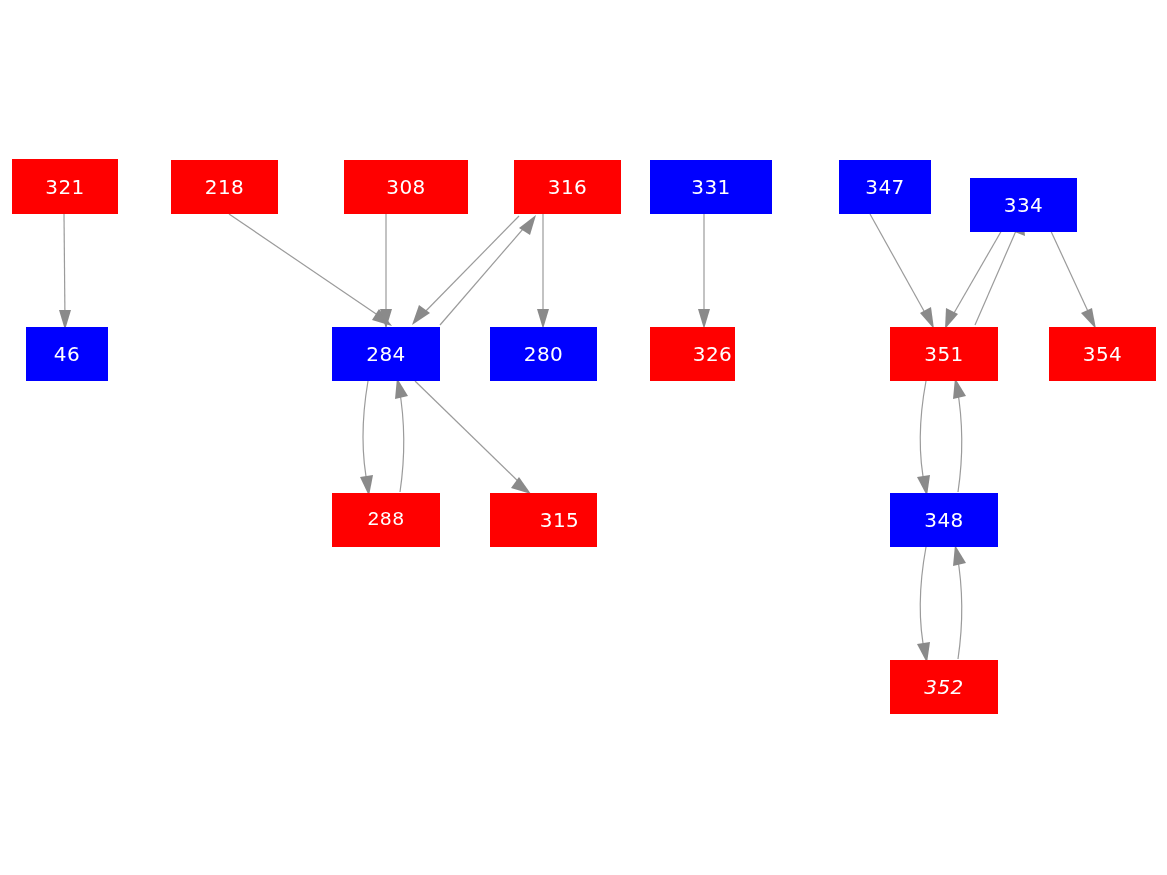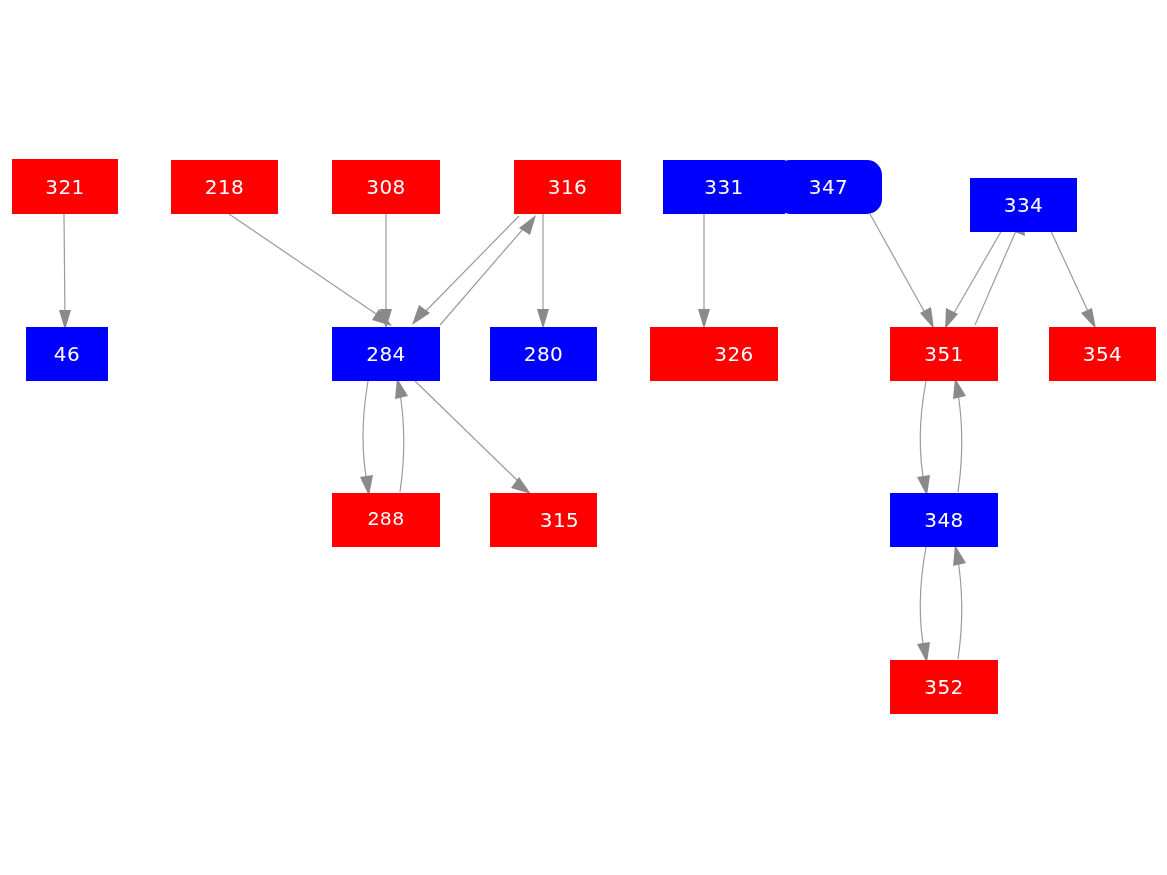--- a/index.html
+++ b/index.html
@@ -126,30 +126,30 @@
       </g>
       <g>
         <path class="edge-path" d="M 958,659 Q 966,605 957,554"></path>
         <polygon class="edge-head" points="955,545 966,563 953,566"></polygon>
       </g>
     </svg>
 
   <div id="node-layer">
       <div class="graph-node red" style="left: 12px; top: 159px; width: 106px; height: 55px;">321</div>
       <div class="graph-node red" style="left: 171px; top: 160px; width: 107px; height: 54px;">218</div>
-      <div class="graph-node red" style="left: 332px; top: 160px; width: 108px; height: 54px;">308</div>
+      <div class="graph-node red" style="left: 344px; top: 160px; width: 124px; height: 54px;">308</div>
       <div class="graph-node red" style="left: 490px; top: 160px; width: 107px; height: 54px; margin-left: 24px;">316</div>
-      <div class="graph-node blue" style="left: 650px; top: 160px; width: 122px; height: 54px; margin-left: 13px;">331</div>
-      <div class="graph-node blue" style="left: 775px; top: 160px; width: 107px; height: 54px; border-radius: 15px;">347</div>
+      <div class="graph-node blue" style="left: 650px; top: 160px; width: 122px; height: 54px;">331</div>
+      <div class="graph-node blue" style="left: 839px; top: 160px; width: 92px; height: 54px;">347</div>
       <div class="graph-node blue" style="left: 970px; top: 160px; width: 107px; height: 54px; margin-top: 18px;">334</div>
       <div class="graph-node blue" style="left: 26px; top: 327px; width: 82px; height: 54px;">46</div>
       <div class="graph-node blue" style="left: 332px; top: 327px; width: 108px; height: 54px;">284</div>
       <div class="graph-node blue" style="left: 490px; top: 327px; width: 107px; height: 54px;">280</div>
-      <div class="graph-node red" style="left: 650px; top: 327px; width: 128px; height: 54px; padding-left: 40px;">326</div>
+      <div class="graph-node red" style="left: 650px; top: 327px; width: 85px; height: 54px; padding-left: 40px;">326</div>
       <div class="graph-node red" style="left: 890px; top: 327px; width: 108px; height: 54px;">351</div>
       <div class="graph-node red" style="left: 1049px; top: 327px; width: 107px; height: 54px;">354</div>
       <div class="graph-node red" style="left: 332px; top: 493px; width: 108px; height: 54px; font-family: Liberation Mono, monospace;">288</div>
       <div class="graph-node red" style="left: 490px; top: 493px; width: 107px; height: 54px; padding-left: 32px;">315</div>
       <div class="graph-node blue" style="left: 890px; top: 493px; width: 108px; height: 54px;">348</div>
-      <div class="graph-node red" style="left: 890px; top: 660px; width: 108px; height: 54px;">352</div>
+      <div class="graph-node red" style="left: 890px; top: 660px; width: 108px; height: 54px; font-style: italic;">352</div>
     </div>
 
 </div>
 
 </body></html>

